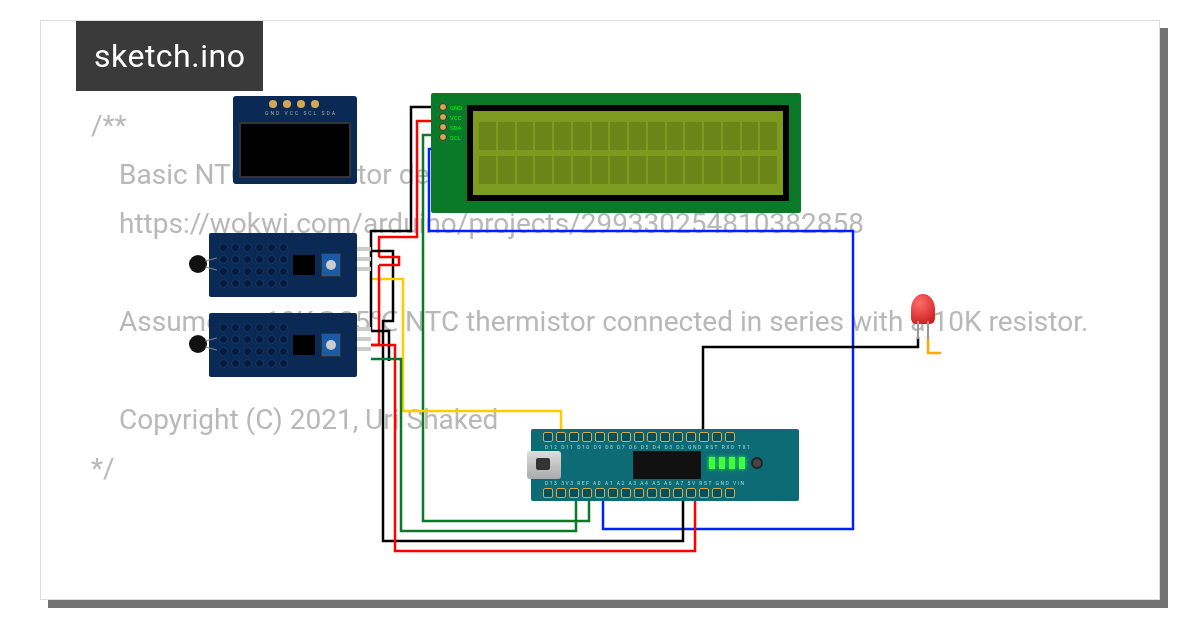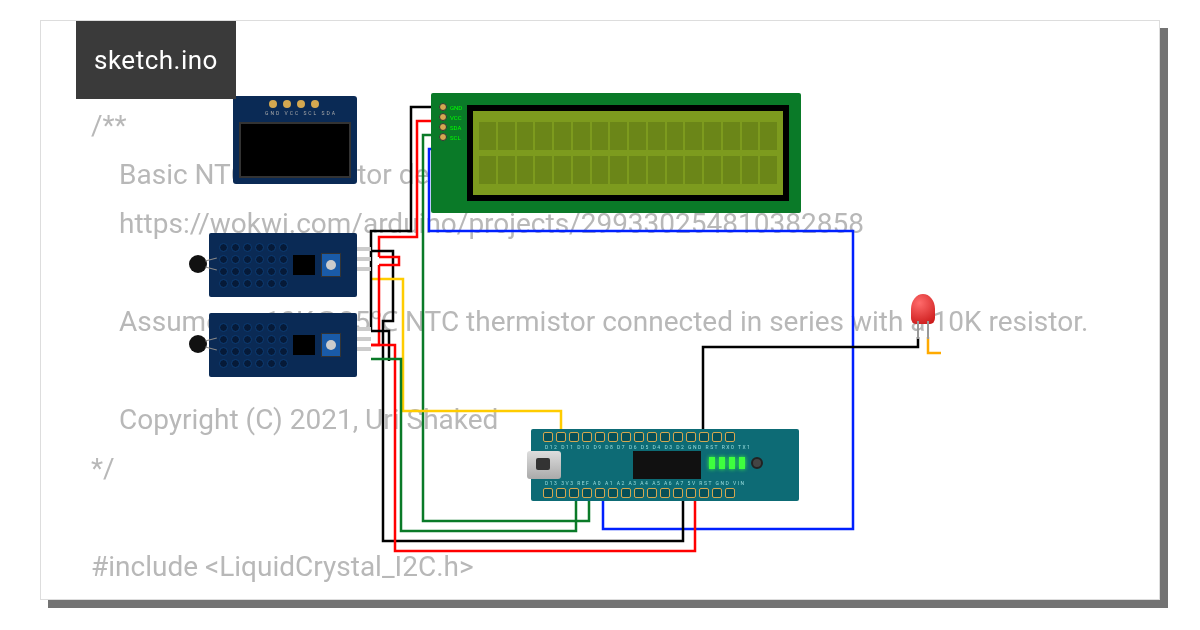--- a/index.html
+++ b/index.html
@@ -20,22 +20,22 @@
     background: #fff;
     box-shadow: 8px 8px 0 0 rgba(0,0,0,0.55);
     border: 1px solid #ddd;
   }
   .tab {
     position: absolute;
     left: 35px;
     top: 0;
     background: #3a3a3a;
     color: #fff;
-    font-size: 26px;
-    padding: 24px 18px;
+    font-size: 32px;
+    padding: 16px 18px;
     font-weight: 400;
     letter-spacing: 0.5px;
   }
   .code-layer {
     position: absolute;
     left: 0; top: 0; right: 0; bottom: 0;
     padding: 80px 40px 40px 50px;
     font-size: 28px;
     color: #b8b8b8;
     line-height: 1.75;
@@ -282,21 +282,20 @@
   <div class="code-layer">
     <div>/**</div>
     <div class="indent">Basic NTC Thermistor demo</div>
     <div class="indent">https://wokwi.com/arduino/projects/299330254810382858</div>
     <div></div>
     <div class="indent">Assumes a 10K@25℃ NTC thermistor connected in series with a 10K resistor.</div>
     <div></div>
     <div class="indent">Copyright (C) 2021, Uri Shaked</div>
     <div>*/</div>
     <div></div>
-    <div>#include &lt;LiquidCrystal_I2C.h&gt;</div>
   </div>
 
   <div class="diagram-layer">
 
     <svg class="wires">
       <g fill="none" stroke-width="2.5">
 
         <path stroke="#000000" d="M398 86 L370 86 L370 210 L330 210 L330 230"></path>
         <path stroke="#ff0000" d="M398 100 L376 100 L376 216 L338 216 L338 236"></path>
         <path stroke="#0a7a28" d="M398 114 L382 114 L382 500 L548 500 L548 480"></path>

